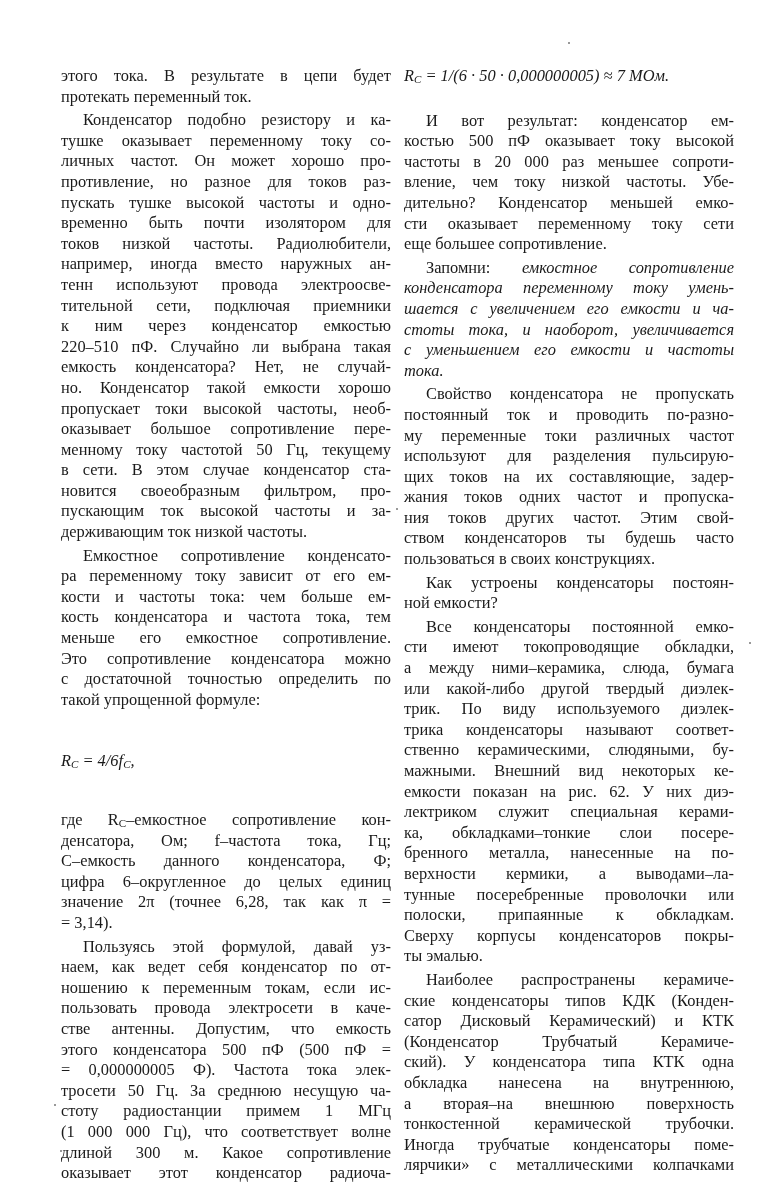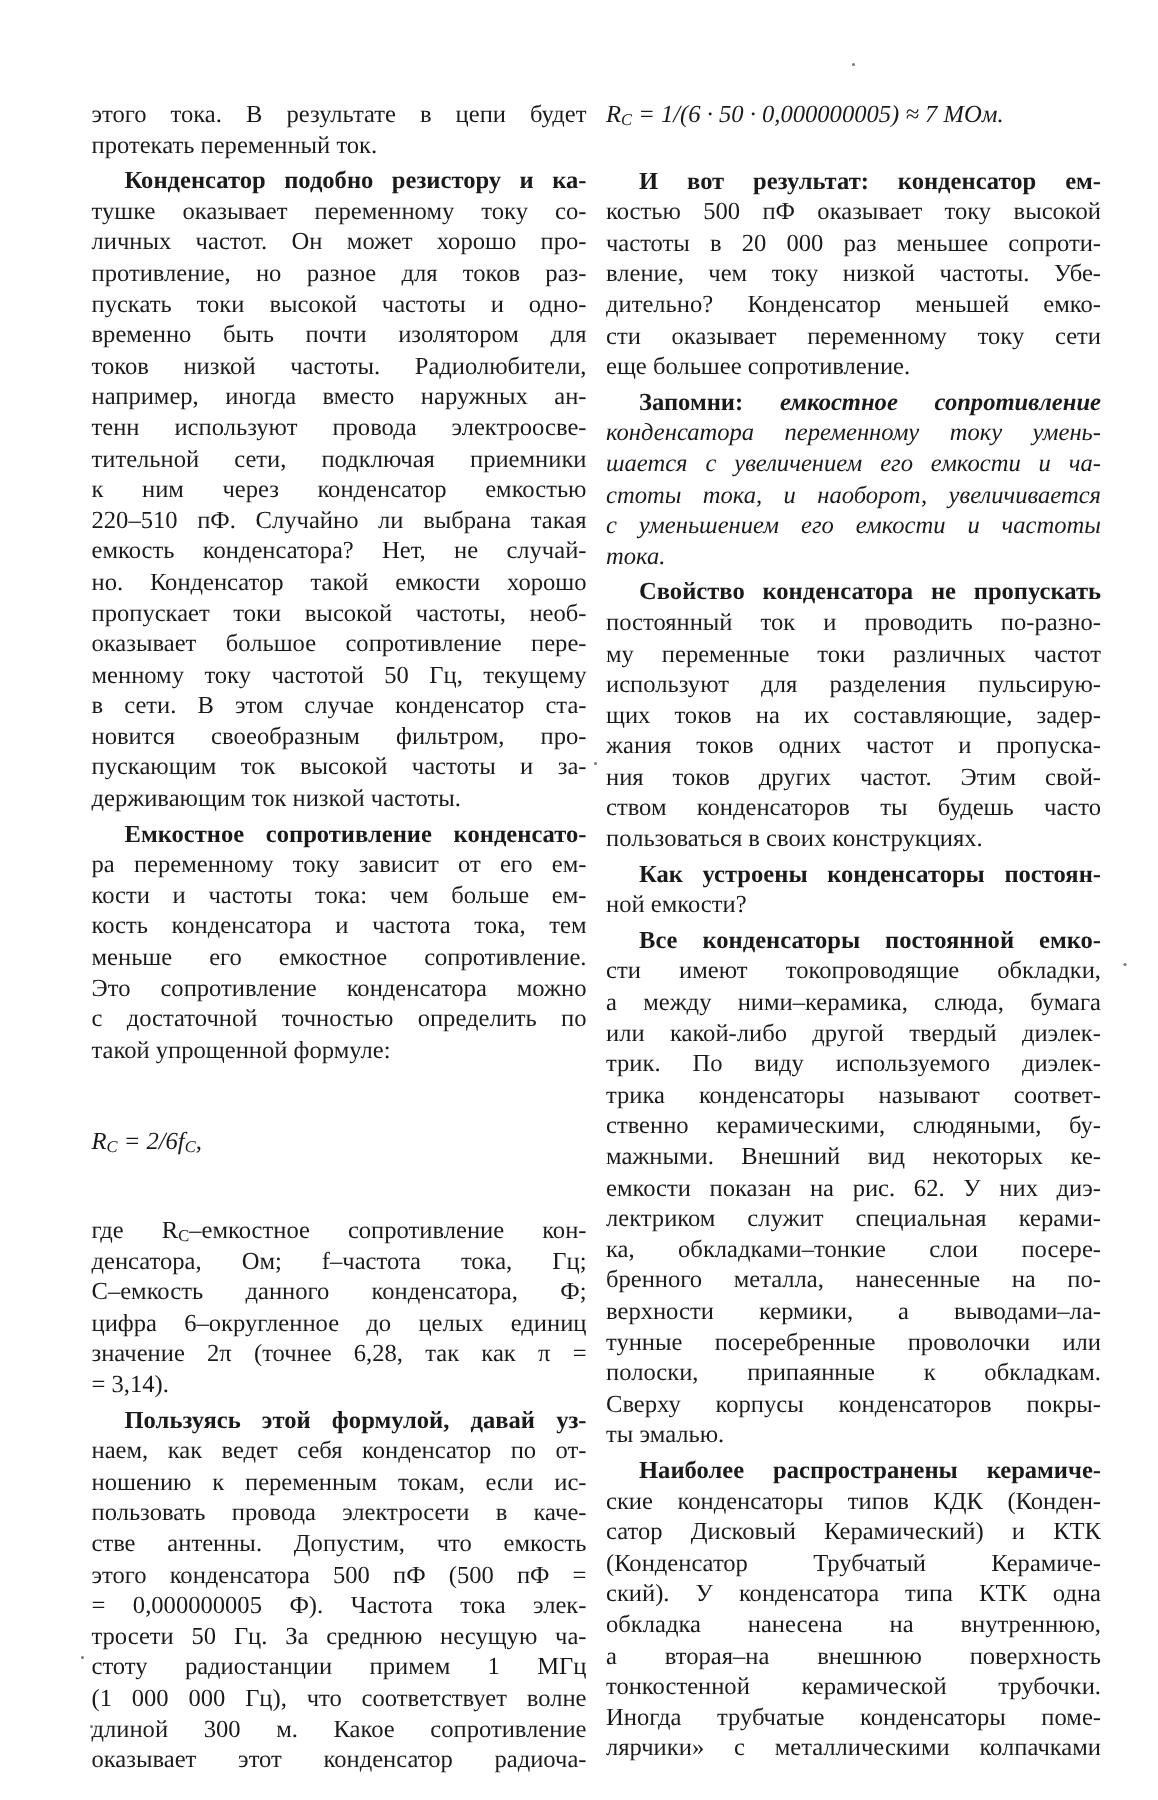--- a/index.html
+++ b/index.html
@@ -3,21 +3,21 @@
   <meta charset="utf-8">
   <style>
     html, body { margin: 0; padding: 0; background: #ffffff; }
     body { width: 772px; height: 1200px; position: relative; overflow: hidden;
       font-family: "Liberation Serif", "DejaVu Serif", serif; color: #1a1a1a; }
     .col { position: absolute; top: 66px; width: 330px; font-size: 16.4px; line-height: 20.6px; }
     .col-left { left: 61px; }
     .col-right { left: 404px; }
     .line { display: block; white-space: nowrap; text-align: justify; text-align-last: justify; height: 20.6px; }
     .line.last { text-align-last: left; }
-    .indent { padding-left: 22px; font-weight: bold; }
+    .indent { padding-left: 22px; }
     .para { margin-bottom: 3px; }
     .formula { display: block; white-space: nowrap; height: 20.6px; font-style: italic; }
     .italic { font-style: italic; }
     .sub { font-size: 11px; vertical-align: -2px; }
     .gap-big { height: 38px; }
     .gap-mid { height: 24px; }
     .page-number { position: absolute; left: 61px; top: 1180px; font-size: 19px; margin-top: 28px; }
     .speck { position: absolute; width: 2px; height: 2px; background: #777; border-radius: 1px; }
   </style>
 </head>
@@ -26,21 +26,21 @@
 <div class="col col-left">
   <div class="para">
     <span class="line">этого тока. В результате в цепи будет</span>
     <span class="line last">протекать переменный ток.</span>
   </div>
   <div class="para">
     <span class="line indent">Конденсатор подобно резистору и ка-</span>
     <span class="line">тушке оказывает переменному току со-</span>
     <span class="line">личных частот. Он может хорошо про-</span>
     <span class="line">противление, но разное для токов раз-</span>
-    <span class="line">пускать токи высокой частоты и одно-</span>
+    <span class="line">пускать тушке высокой частоты и одно-</span>
     <span class="line">временно быть почти изолятором для</span>
     <span class="line">токов низкой частоты. Радиолюбители,</span>
     <span class="line">например, иногда вместо наружных ан-</span>
     <span class="line">тенн используют провода электроосве-</span>
     <span class="line">тительной сети, подключая приемники</span>
     <span class="line">к ним через конденсатор емкостью</span>
     <span class="line">220–510 пФ. Случайно ли выбрана такая</span>
     <span class="line">емкость конденсатора? Нет, не случай-</span>
     <span class="line">но. Конденсатор такой емкости хорошо</span>
     <span class="line">пропускает токи высокой частоты, необ-</span>
@@ -55,21 +55,21 @@
     <span class="line indent">Емкостное сопротивление конденсато-</span>
     <span class="line">ра переменному току зависит от его ем-</span>
     <span class="line">кости и частоты тока: чем больше ем-</span>
     <span class="line">кость конденсатора и частота тока, тем</span>
     <span class="line">меньше его емкостное сопротивление.</span>
     <span class="line">Это сопротивление конденсатора можно</span>
     <span class="line">с достаточной точностью определить по</span>
     <span class="line last">такой упрощенной формуле:</span>
   </div>
   <div class="gap-big"></div>
-  <span class="formula"><span>R</span><span class="sub">C</span><span> = 2/6f</span><span class="sub">C</span><span>,</span></span>
+  <span class="formula"><span>R</span><span class="sub">C</span><span> = 4/6f</span><span class="sub">C</span><span>,</span></span>
   <div class="gap-big"></div>
   <div class="para">
     <span class="line"><span>где R</span><span class="sub">C</span><span>–емкостное сопротивление кон-</span></span>
     <span class="line">денсатора, Ом; f–частота тока, Гц;</span>
     <span class="line">С–емкость данного конденсатора, Ф;</span>
     <span class="line">цифра 6–округленное до целых единиц</span>
     <span class="line">значение 2π (точнее 6,28, так как π =</span>
     <span class="line last">= 3,14).</span>
   </div>
   <div class="para">

